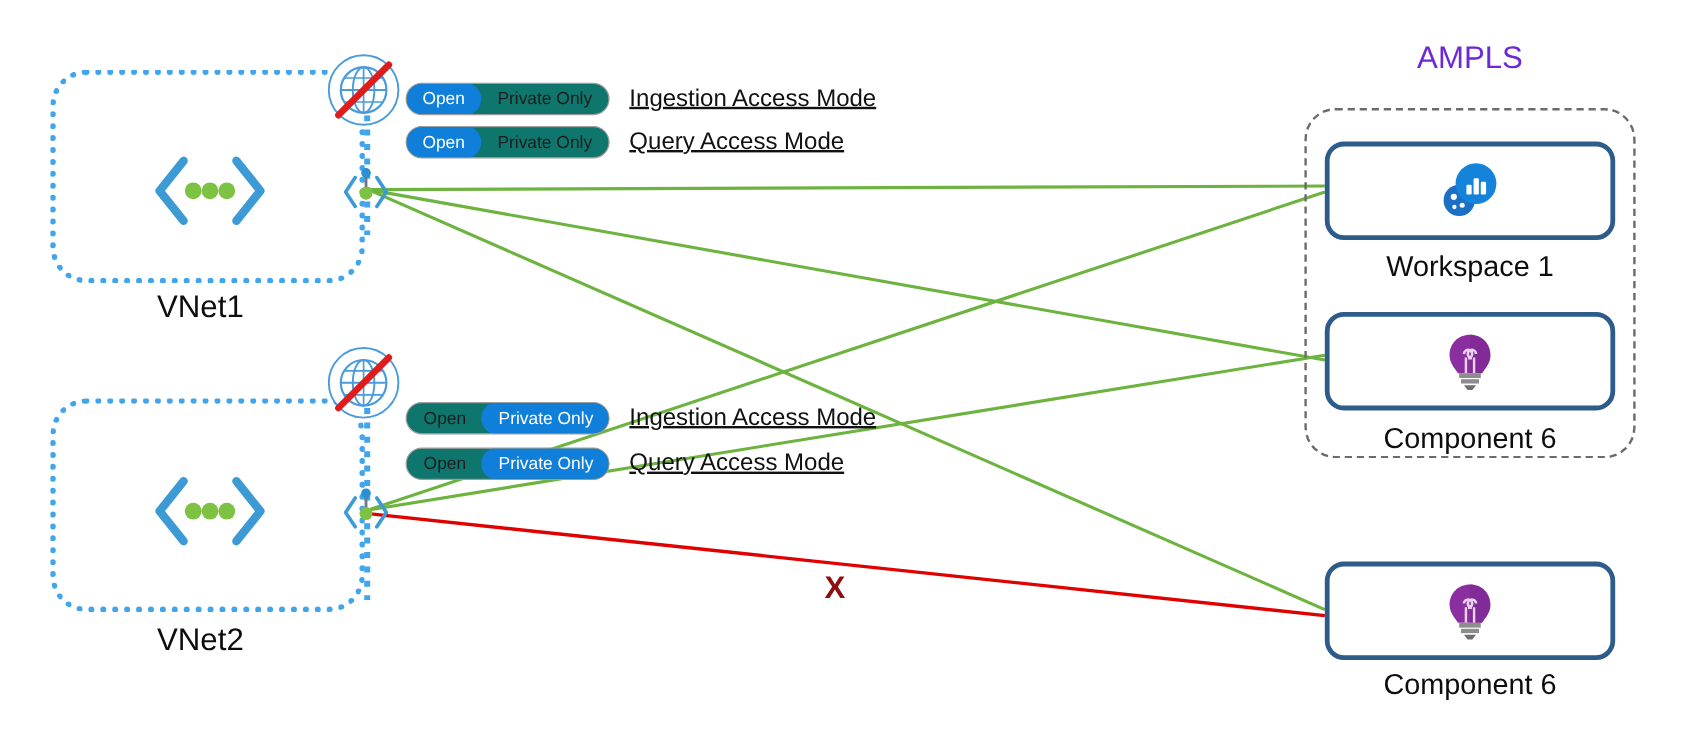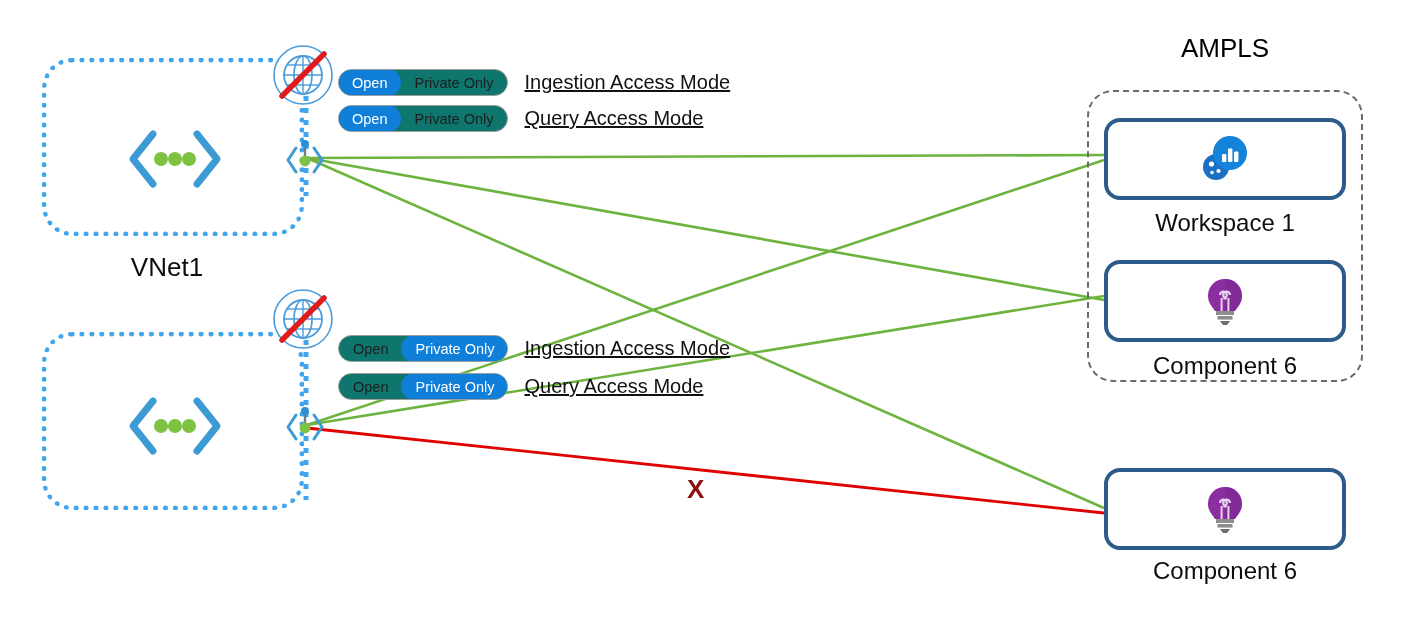--- a/index.html
+++ b/index.html
@@ -104,21 +104,21 @@
     color: #111111;
     white-space: nowrap;
     font-family: "Liberation Sans", sans-serif;
     text-decoration: underline;
   }
 
   
   .ampls-title {
     position: absolute;
     font-size: 26px;
-    color: #000000;
+    color: #6d28d9;
     text-align: center;
     width: 280px;
   }
   .ampls-box {
     position: absolute;
     border: 2px dashed #6b6b6b;
     border-radius: 26px;
     box-sizing: border-box;
     background: transparent;
   }
@@ -171,21 +171,21 @@
   <div class="vnet-box" style="left:42px; top:58px; width:262px; height:178px;"></div>
 
   <svg class="vnet-icon" style="left:127px; top:128px;" viewBox="0 0 96 62">
     <path d="M26 6 L6 31 L26 56" fill="none" stroke="#3C9BD4" stroke-width="7" stroke-linecap="round" stroke-linejoin="round"></path>
     <path d="M70 6 L90 31 L70 56" fill="none" stroke="#3C9BD4" stroke-width="7" stroke-linecap="round" stroke-linejoin="round"></path>
     <circle cx="34" cy="31" r="7" fill="#7DC242"></circle>
     <circle cx="48" cy="31" r="7" fill="#7DC242"></circle>
     <circle cx="62" cy="31" r="7" fill="#7DC242"></circle>
   </svg>
 
-  <div class="vnet-label" style="left:32px; top:252px;">VNet1</div>
+  <div class="vnet-label" style="left:32px; top:240px;">VNet1</div>
 
   <svg class="globe-icon" style="left:272px; top:44px;" viewBox="0 0 62 62">
     <circle cx="31" cy="31" r="29" fill="#ffffff" stroke="#4A9BDB" stroke-width="1.6"></circle>
     <circle cx="31" cy="31" r="19" fill="none" stroke="#4A9BDB" stroke-width="1.8"></circle>
     <ellipse cx="31" cy="31" rx="9" ry="19" fill="none" stroke="#4A9BDB" stroke-width="1.6"></ellipse>
     <line x1="12" y1="31" x2="50" y2="31" stroke="#4A9BDB" stroke-width="1.6"></line>
     <line x1="15" y1="21" x2="47" y2="21" stroke="#4A9BDB" stroke-width="1.4"></line>
     <line x1="15" y1="41" x2="47" y2="41" stroke="#4A9BDB" stroke-width="1.4"></line>
     <line x1="31" y1="12" x2="31" y2="50" stroke="#4A9BDB" stroke-width="1.4"></line>
     <line x1="10" y1="52" x2="52" y2="10" stroke="#E01B1B" stroke-width="5.5" stroke-linecap="round"></line>
@@ -222,20 +222,21 @@
   <div class="vnet-box" style="left:42px; top:332px; width:262px; height:178px;"></div>
 
   <svg class="vnet-icon" style="left:127px; top:395px;" viewBox="0 0 96 62">
     <path d="M26 6 L6 31 L26 56" fill="none" stroke="#3C9BD4" stroke-width="7" stroke-linecap="round" stroke-linejoin="round"></path>
     <path d="M70 6 L90 31 L70 56" fill="none" stroke="#3C9BD4" stroke-width="7" stroke-linecap="round" stroke-linejoin="round"></path>
     <circle cx="34" cy="31" r="7" fill="#7DC242"></circle>
     <circle cx="48" cy="31" r="7" fill="#7DC242"></circle>
     <circle cx="62" cy="31" r="7" fill="#7DC242"></circle>
   </svg>
 
+  <div class="vnet-label" style="left:32px; top:518px;">VNet2</div>
 
   <svg class="globe-icon" style="left:272px; top:288px;" viewBox="0 0 62 62">
     <circle cx="31" cy="31" r="29" fill="#ffffff" stroke="#4A9BDB" stroke-width="1.6"></circle>
     <circle cx="31" cy="31" r="19" fill="none" stroke="#4A9BDB" stroke-width="1.8"></circle>
     <ellipse cx="31" cy="31" rx="9" ry="19" fill="none" stroke="#4A9BDB" stroke-width="1.6"></ellipse>
     <line x1="12" y1="31" x2="50" y2="31" stroke="#4A9BDB" stroke-width="1.6"></line>
     <line x1="15" y1="21" x2="47" y2="21" stroke="#4A9BDB" stroke-width="1.4"></line>
     <line x1="15" y1="41" x2="47" y2="41" stroke="#4A9BDB" stroke-width="1.4"></line>
     <line x1="31" y1="12" x2="31" y2="50" stroke="#4A9BDB" stroke-width="1.4"></line>
     <line x1="10" y1="52" x2="52" y2="10" stroke="#E01B1B" stroke-width="5.5" stroke-linecap="round"></line>

